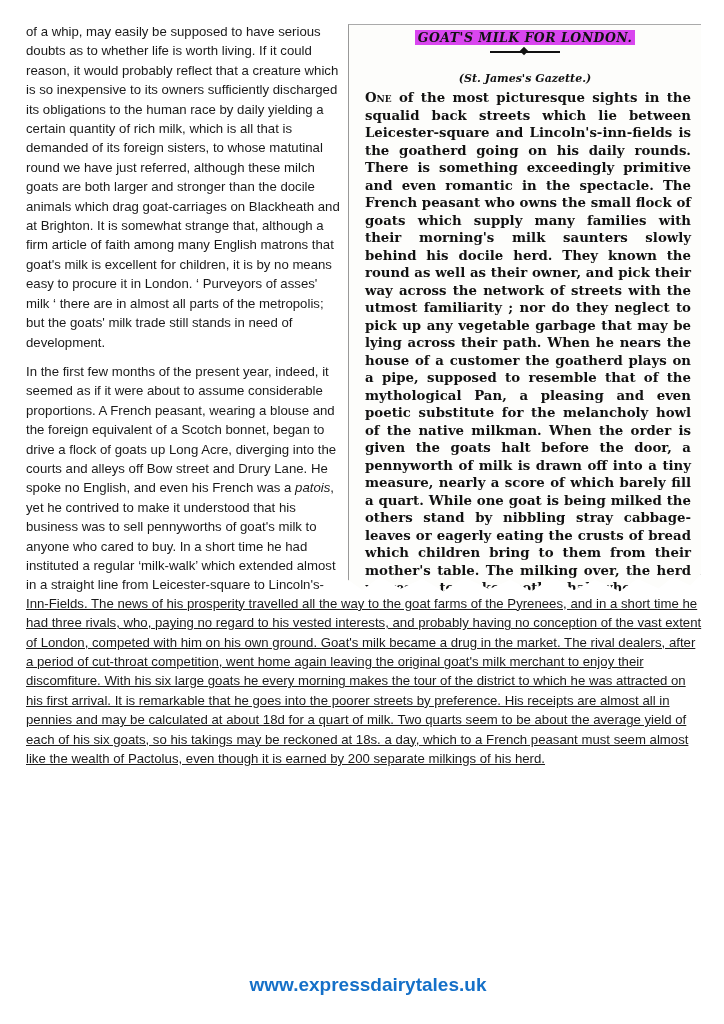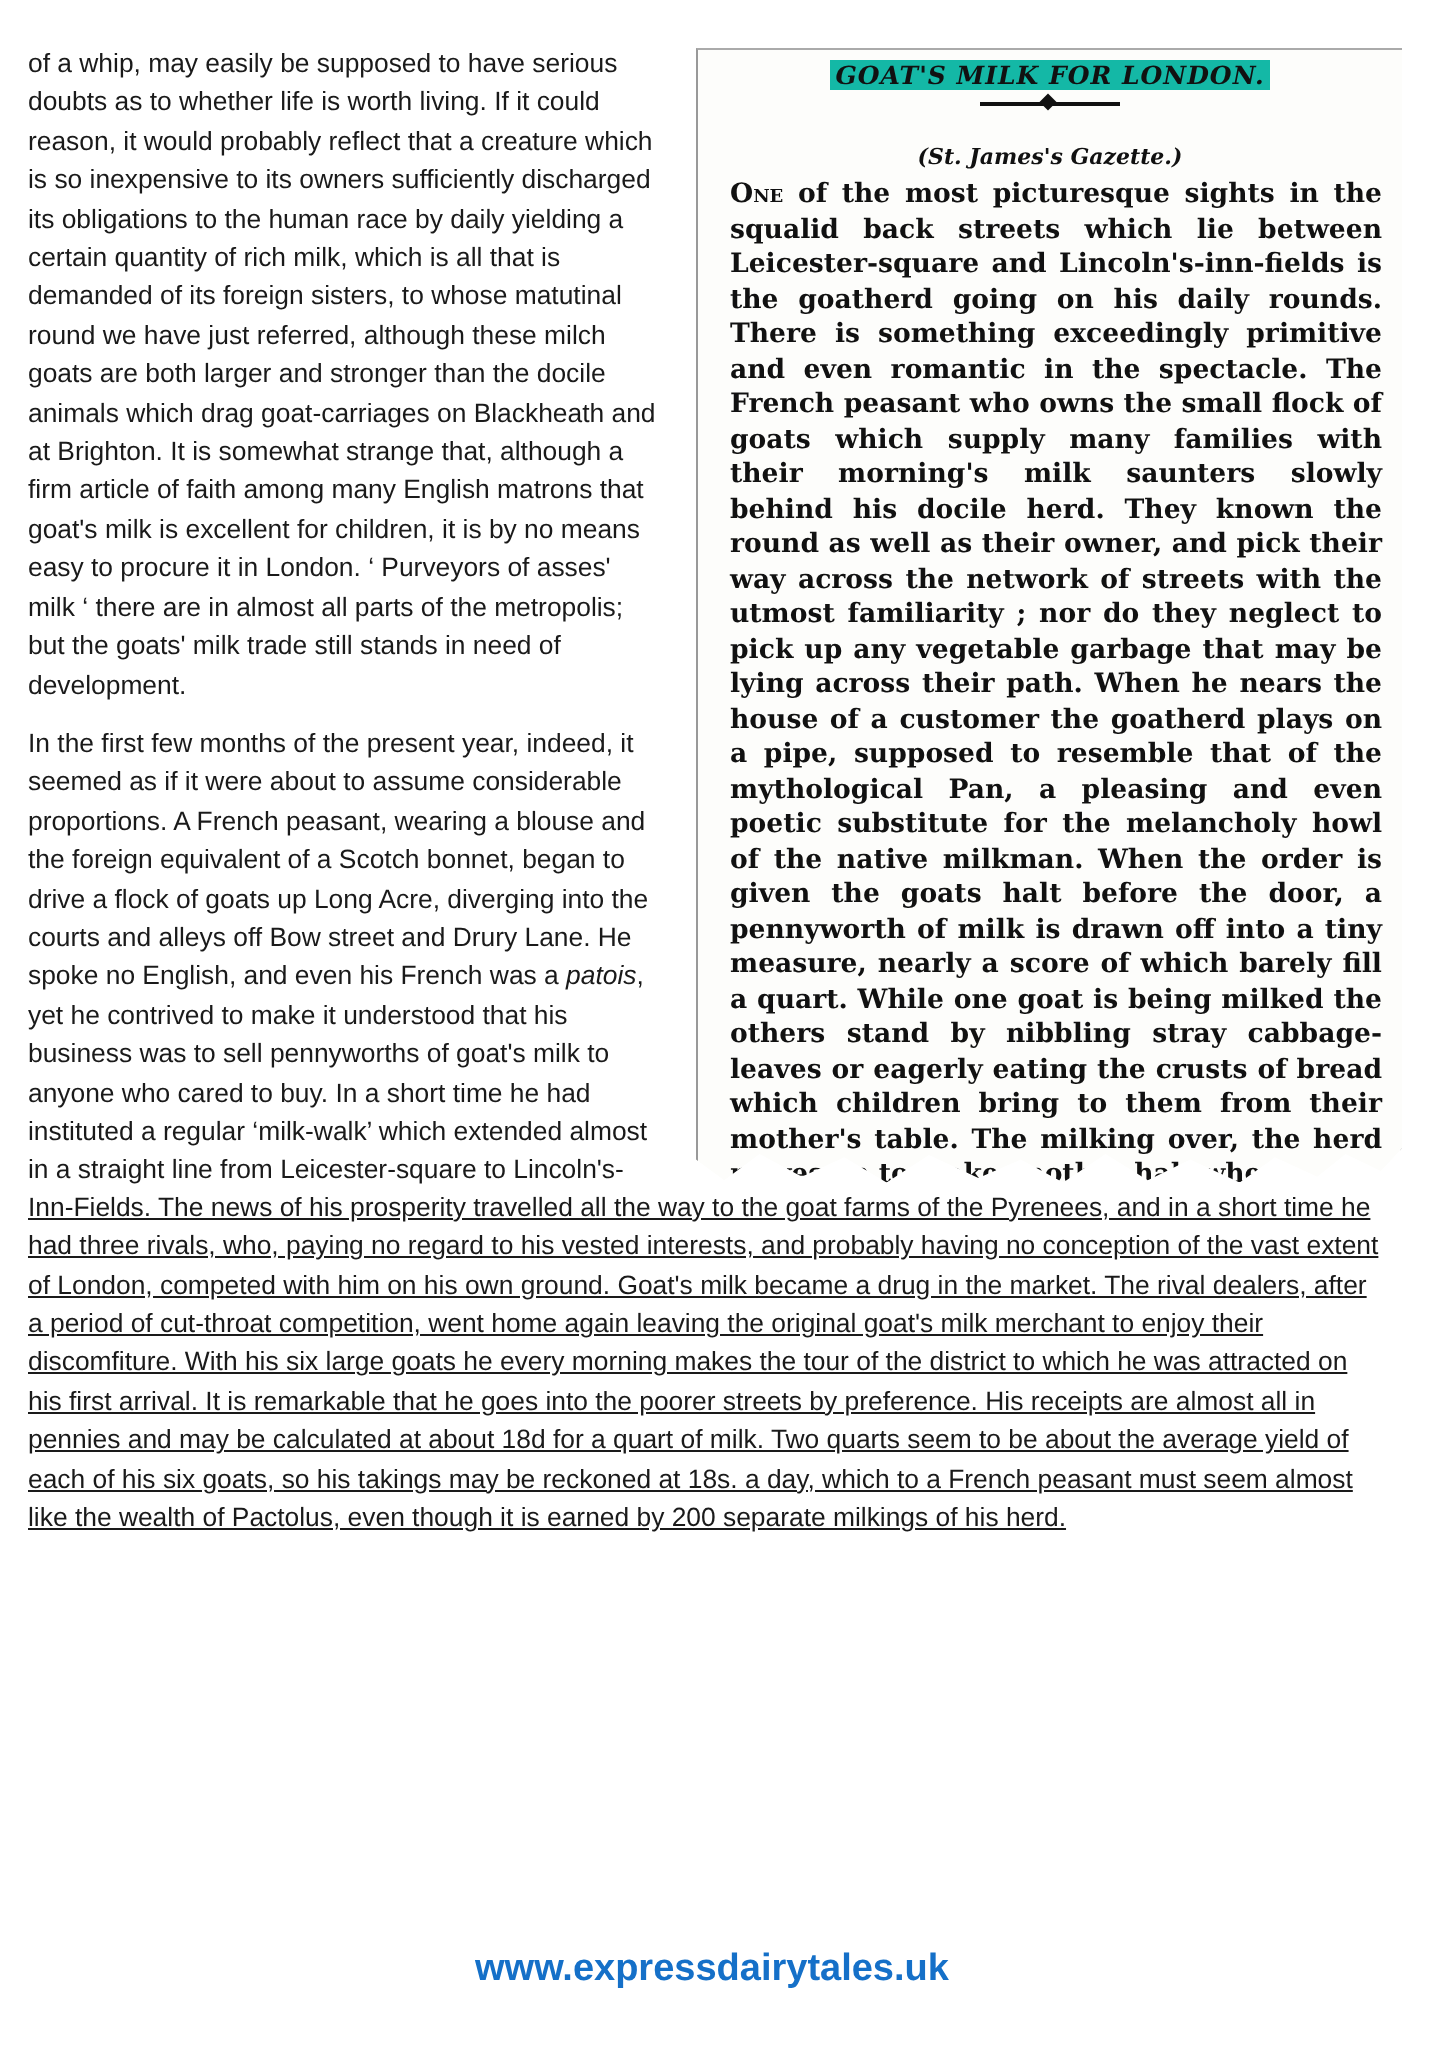--- a/index.html
+++ b/index.html
@@ -1,36 +1,36 @@
 <!DOCTYPE html>
 <html><head>
   <meta charset="utf-8">
   <style>
     html, body { margin:0; padding:0; background:#ffffff; }
     body { width:724px; height:1024px; position:relative; overflow:hidden; font-family:"Liberation Sans", sans-serif; color:#1a1a1a; }
-    .page { position:absolute; left:14px; top:22px; width:680px; }
+    .page { position:absolute; left:26px; top:22px; width:680px; }
     .clip {
       position:absolute; left:348px; top:24px; width:352px; height:572px;
       background:#fdfdfb; border-left:1px solid #999; border-top:1px solid #aaa;
       box-shadow: 4px 4px 6px rgba(0,0,0,0.45);
       font-family:"DejaVu Serif", serif; color:#111;
       clip-path: polygon(0 0,100% 0,100% 96%,97% 98%,92% 96.5%,88% 98.5%,82% 96.8%,77% 99%,70% 97%,64% 98.8%,58% 96.5%,52% 99%,46% 97%,40% 98.6%,33% 96.6%,27% 99%,21% 96.8%,15% 98.5%,9% 96.5%,4% 98.8%,0 97%);
     }
     .clip-title { margin:5px auto 0; text-align:center; font-weight:bold; font-style:italic; font-size:12.5px; letter-spacing:0.5px; }
-    .clip-title span { background:#14b8a6; padding:0 3px; }
+    .clip-title span { background:#d946ef; padding:0 3px; }
     .clip-rule { width:70px; height:2px; background:#111; margin:6px auto 0; position:relative; }
     .clip-rule::after { content:""; position:absolute; left:31px; top:-3px; width:6px; height:6px; background:#111; transform:rotate(45deg); }
     .clip-source { text-align:center; font-style:italic; font-weight:bold; font-size:11px; margin-top:19px; }
     .clip-body { font-size:13.3px; line-height:17.5px; text-align:justify; margin:4px 10px 0 16px; font-weight:bold; }
     .clip-body .sc { font-variant:small-caps; }
     .text { font-size:13.2px; line-height:19.4px; }
     .col { width:318px; }
     .para { margin:0 0 10px 0; }
     .wide { width:680px; margin-top:-1px;text-decoration:underline; }
-    .footer { position:absolute; left:0; width:712px; top:974px; text-align:center; font-weight:bold; font-size:19px; color:#1570c8; }
+    .footer { position:absolute; left:0; width:712px; top:974px; text-align:center; font-weight:bold; font-size:19px; color:#1570c8;padding-left:12px; }
     em { }
   </style>
 </head>
 <body>
 
 <div class="clip">
   <div class="clip-title"><span>GOAT'S MILK FOR LONDON.</span></div>
   <div class="clip-rule"></div>
   <div class="clip-source">(St. James's Gazette.)</div>
   <div class="clip-body"><span class="sc">One</span><span> of the most picturesque sights in the squalid back streets which lie between Leicester-square and Lincoln's-inn-fields is the goatherd going on his daily rounds. There is something exceedingly primitive and even romantic in the spectacle. The French peasant who owns the small flock of goats which supply many families with their morning's milk saunters slowly behind his docile herd. They known the round as well as their owner, and pick their way across the network of streets with the utmost familiarity ; nor do they neglect to pick up any vegetable garbage that may be lying across their path. When he nears the house of a customer the goatherd plays on a pipe, supposed to resemble that of the mythological Pan, a pleasing and even poetic substitute for the melancholy howl of the native milkman. When the order is given the goats halt before the door, a pennyworth of milk is drawn off into a tiny measure, nearly a score of which barely fill a quart. While one goat is being milked the others stand by nibbling stray cabbage-leaves or eagerly eating the crusts of bread which children bring to them from their mother's table. The milking over, the herd moves on to make another halt where</span></div>

